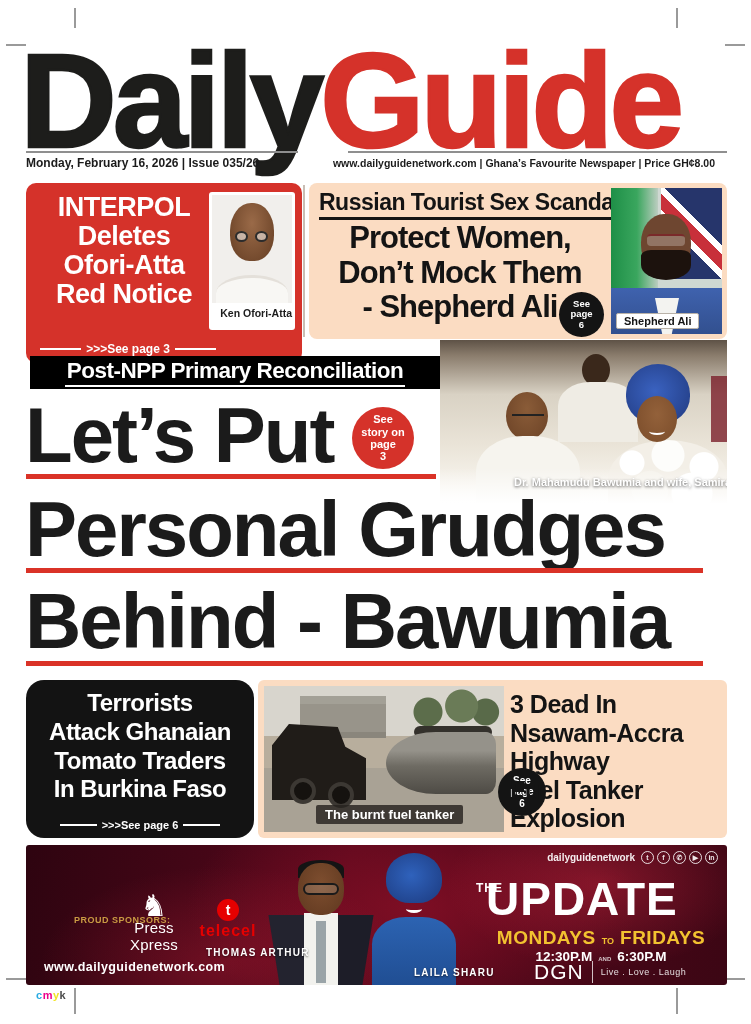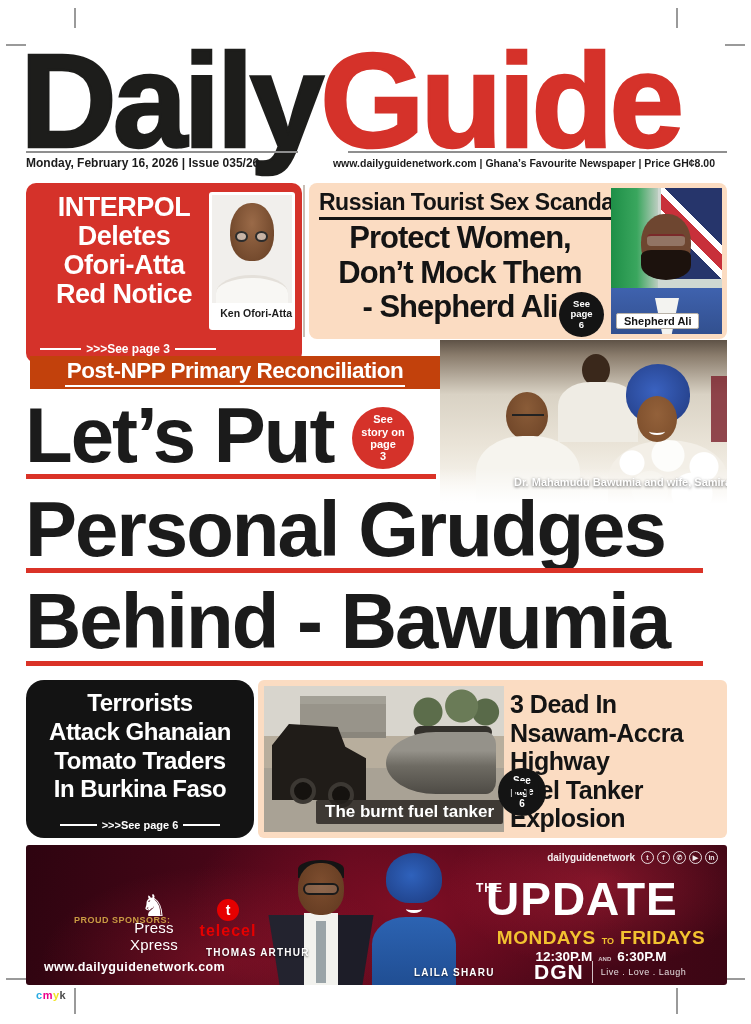--- a/index.html
+++ b/index.html
@@ -67,21 +67,21 @@
                   border-top:2px solid #7a2a2a; border-bottom:0;
                   background:linear-gradient(90deg, rgba(255,255,255,.25), rgba(255,255,255,.25)); border-radius:4px; }
   .shep-suit { position:absolute; left:0; bottom:0; width:100%; height:46px;
                background:linear-gradient(180deg,#3f62ae,#32508f); }
   .shep-shirt { position:absolute; left:44px; bottom:0; width:24px; height:36px; background:#f3f3f0;
                 clip-path:polygon(0 0, 100% 0, 70% 100%, 30% 100%); }
   .photo-label { position:absolute; background:#fff; color:#141414; font-size:11px; font-weight:bold;
                  padding:1px 7px; border:1px solid #b9b2a8; border-radius:2px; }
 
   
-  .lead-kicker-box { position:absolute; left:30px; top:356px; width:410px; height:33px; background:#c2410c;
+  .lead-kicker-box { position:absolute; left:30px; top:356px; width:410px; height:33px; background:#000000;
                      text-align:center; }
   .lead-kicker-box span { display:inline-block; color:#fff; font-size:22.5px; font-weight:bold;
                      letter-spacing:-0.5px; border-bottom:2px solid #fff; padding:2px 2px 1px; }
   .lead-photo { position:absolute; left:440px; top:340px; width:287px; height:170px; overflow:hidden;
       background:linear-gradient(180deg,#5e5246 0%, #8a7c6c 9%, #d9d2c4 32%, #eae4d8 62%, #f8f5ef 88%, #fff 100%); }
   .lp-man-behind-head { position:absolute; left:142px; top:14px; width:28px; height:32px; background:#3a281b; border-radius:50%; }
   .lp-man-behind-body { position:absolute; left:118px; top:42px; width:80px; height:60px; background:#efece4; border-radius:40% 40% 0 0; }
   .lp-baw-head { position:absolute; left:66px; top:52px; width:42px; height:48px;
                  background:radial-gradient(ellipse at 50% 35%, #8a5c38, #6b4226); border-radius:50%; }
   .lp-baw-glasses { position:absolute; left:72px; top:74px; width:32px; height:8px; border-top:2px solid #222; }
@@ -126,21 +126,21 @@
   .tk-truck { position:absolute; left:8px; top:38px; width:94px; height:76px; background:#201c18;
       clip-path:polygon(0 28%, 18% 0, 70% 4%, 78% 30%, 100% 45%, 100% 100%, 0 100%); }
   .tk-wheel { position:absolute; width:26px; height:26px; background:#15120f; border:4px solid #3c3833;
               border-radius:50%; }
   .tk-tank { position:absolute; left:122px; top:46px; width:110px; height:62px;
       background:linear-gradient(180deg,#95928a 0 30%, #6e6b63 55%, #4e4b45 100%);
       border-radius:50% 10% 10% 50% / 55% 22% 22% 55%; }
   .tk-tank-top { position:absolute; left:150px; top:40px; width:78px; height:12px; background:#34312c;
       border-radius:6px; }
   .tanker-caption { position:absolute; left:52px; bottom:8px; background:rgba(38,34,31,.82); color:#fff;
-      font-size:17px; font-weight:bold; padding:2px 9px; border-radius:2px; white-space:nowrap; }
+      font-size:13px; font-weight:bold; padding:2px 9px; border-radius:2px; white-space:nowrap; }
   .tanker-circle { left:240px; top:88px; width:48px; height:48px; font-size:10px; }
   .tanker-headline { position:absolute; left:252px; top:10px; width:212px; text-align:left; color:#141414;
       font-size:25px; font-weight:bold; line-height:1.14; letter-spacing:-0.5px; }
 
   
   .ad-banner { position:absolute; left:26px; top:845px; width:701px; height:140px; border-radius:3px;
       overflow:hidden; color:#fff;
       background:
         radial-gradient(ellipse 220px 120px at 82% 28%, rgba(225,45,70,.38), transparent 70%),
         radial-gradient(ellipse 260px 140px at 28% 85%, rgba(205,35,60,.30), transparent 70%),
@@ -192,21 +192,21 @@
                line-height:1; }
   .ad-days { position:absolute; left:452px; top:82px; width:246px; display:flex; justify-content:center;
              align-items:baseline; gap:6px; color:#f2c230; font-weight:bold; }
   .ad-days .big { font-size:19px; letter-spacing:.5px; }
   .ad-days .small { font-size:9px; }
   .ad-times { position:absolute; left:452px; top:104px; width:246px; display:flex; justify-content:center;
               align-items:baseline; gap:6px; color:#fff; font-weight:bold; }
   .ad-times .big { font-size:13.5px; }
   .ad-times .small { font-size:6px; color:rgba(255,255,255,.75); }
   .ad-dgn-row { position:absolute; left:508px; top:115px; display:flex; align-items:center; gap:8px; }
-  .dgn { font-size:21px; font-weight:bold; letter-spacing:1px; }
+  .dgn { font-size:21px; font-weight:normal; letter-spacing:1px; }
   .dgn-sep { width:1px; height:22px; background:rgba(255,255,255,.75); }
   .dgn-tag { font-size:9px; color:rgba(255,255,255,.85); letter-spacing:.5px; }
 
   .cmyk { position:absolute; left:36px; top:989px; font-size:11px; font-weight:bold; letter-spacing:.5px; }
   .c-c{color:#29abe2} .c-m{color:#ec008c} .c-y{color:#f2e422} .c-k{color:#4a4a4a}
 </style>
 </head>
 <body>
 
 <div class="page">

